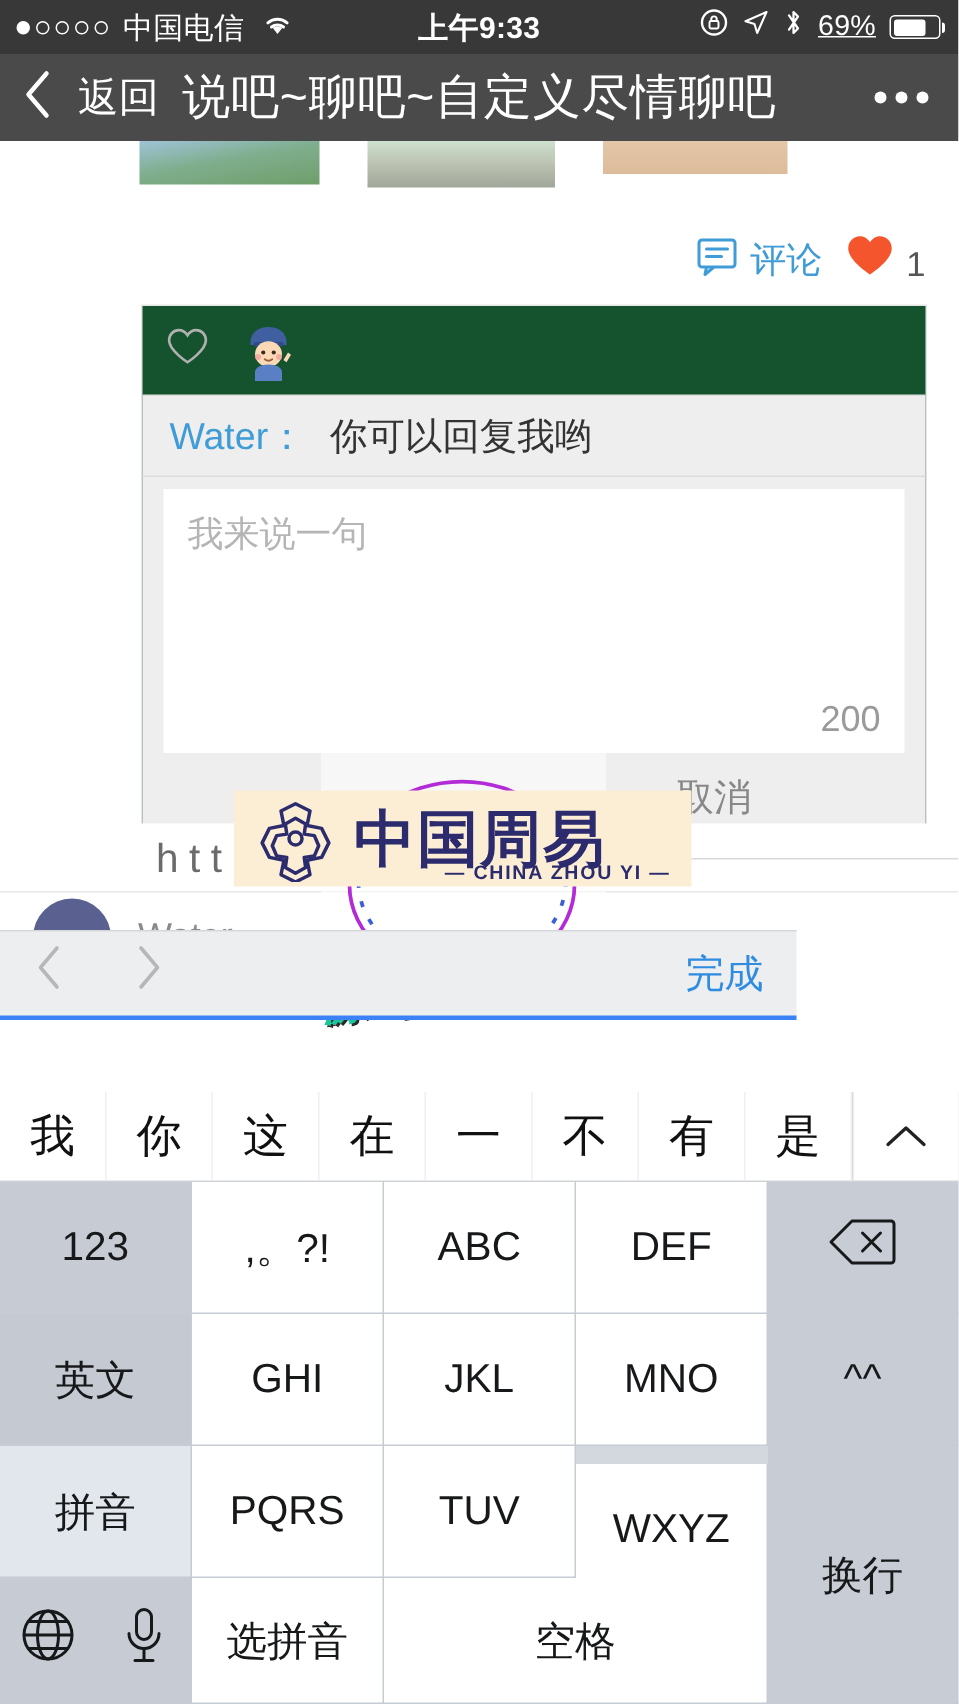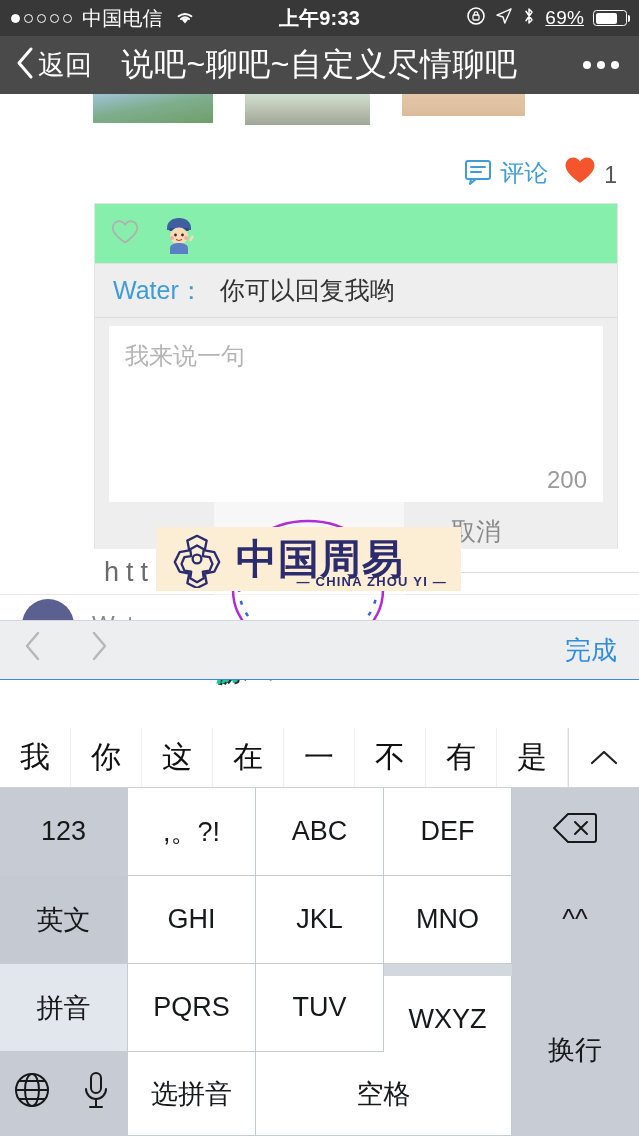--- a/index.html
+++ b/index.html
@@ -40,21 +40,21 @@
     content: ""; position: absolute; right: -4px; top: 4px;
     width: 2.5px; height: 7px; background: #ffffff; border-radius: 0 2px 2px 0;
   }
   .batt-fill { position: absolute; left: 1.5px; top: 1.5px; bottom: 1.5px; background: #ffffff; border-radius: 2px; }
 
   
   .navbar {
     position: absolute; top: 36px; left: 0; width: 639px; height: 58px;
     background: #4a4a4a; color: #ffffff; display: flex; align-items: center;
   }
-  .nav-back { display: flex; align-items: center; padding-left: 14px; gap: 2px; cursor: pointer; }
+  .nav-back { display: flex; align-items: center; padding-left: 14px; gap: 16px; cursor: pointer; }
   .nav-back-label { font-size: 27px; }
   .nav-title {
     position: absolute; left: 0; right: 0; text-align: center;
     font-size: 32px; font-weight: 500; pointer-events: none; letter-spacing: 0.5px;
   }
   .nav-more { margin-left: auto; padding-right: 20px; display: flex; gap: 6px; align-items: center; z-index: 2; }
   .nav-more span { width: 8px; height: 8px; border-radius: 50%; background: #ffffff; display: block; }
 
   
   .page { position: absolute; top: 94px; left: 0; width: 639px; height: 1042px; background: #ffffff; }
@@ -70,21 +70,21 @@
   .action-row {
     position: absolute; top: 62px; right: 22px;
     display: flex; align-items: center; gap: 16px;
   }
   .act { display: flex; align-items: flex-end; gap: 8px; cursor: pointer; }
   .act-label { font-size: 24px; color: #3f9cd6; }
   .heart-count { font-size: 23px; color: #555555; }
 
   
   .card {
-    position: absolute; top: 110px; left: 95px; width: 522px; background: #86efac;
+    position: absolute; top: 110px; left: 95px; width: 522px; background: #14532d;
     box-shadow: 0 0 0 1px #e4e4e4;
   }
   .card-head { height: 60px; display: flex; align-items: center; padding-left: 16px; gap: 20px; border-bottom: 1px solid #dedede; }
   .avatar-emoji { width: 40px; height: 40px; font-size: 34px; line-height: 40px; }
   .card-line { height: 54px; display: flex; align-items: center; padding-left: 18px; background: #eeeeee; border-bottom: 1px solid #dcdcdc; }
   .cl-name { font-size: 25px; color: #3f9cd6; }
   .cl-text { font-size: 25px; color: #333333; margin-left: 16px; }
 
   
   .ta-wrap { background: #eeeeee; padding: 8px 14px 0 14px; }
@@ -122,23 +122,23 @@
   .wm-white { position: absolute; top: 478px; left: 214px; width: 190px; height: 200px; background: #ffffff; opacity: .55; }
   .wm-shop {
     position: absolute; top: 640px; left: 214px; width: 200px; font-size: 30px;
     color: #19c79b; font-weight: 700; transform: rotate(-6deg); pointer-events: none;
     text-shadow: 1.5px 1.5px 0 #2a2a2a;
     font-family: "DejaVu Sans", sans-serif;
   }
 
   
   .kb-toolbar {
-    position: absolute; top: 620px; left: 0; width: 639px; height: 60px;
+    position: absolute; top: 620px; left: 0; width: 531px; height: 60px;
     background: #eceef0; display: flex; align-items: center;
-    border-top: 1px solid #d5d7da; border-bottom: 1px solid #3b82f6;
+    border-top: 1px solid #d5d7da; border-bottom: 3px solid #3b82f6;
   }
   .arrow-btn { width: 66px; text-align: center; font-size: 32px; color: #b5b7ba; cursor: pointer; }
   .done-btn { margin-left: auto; padding-right: 22px; font-size: 26px; color: #2f8ce0; cursor: pointer; }
 
   
   .kb { position: absolute; top: 728px; left: 0; width: 639px; height: 408px; background: #d3d8df; }
   .cand-row {
     height: 60px; background: #ffffff; display: flex; align-items: stretch;
     border-bottom: 1px solid #cfd3d8;
   }

